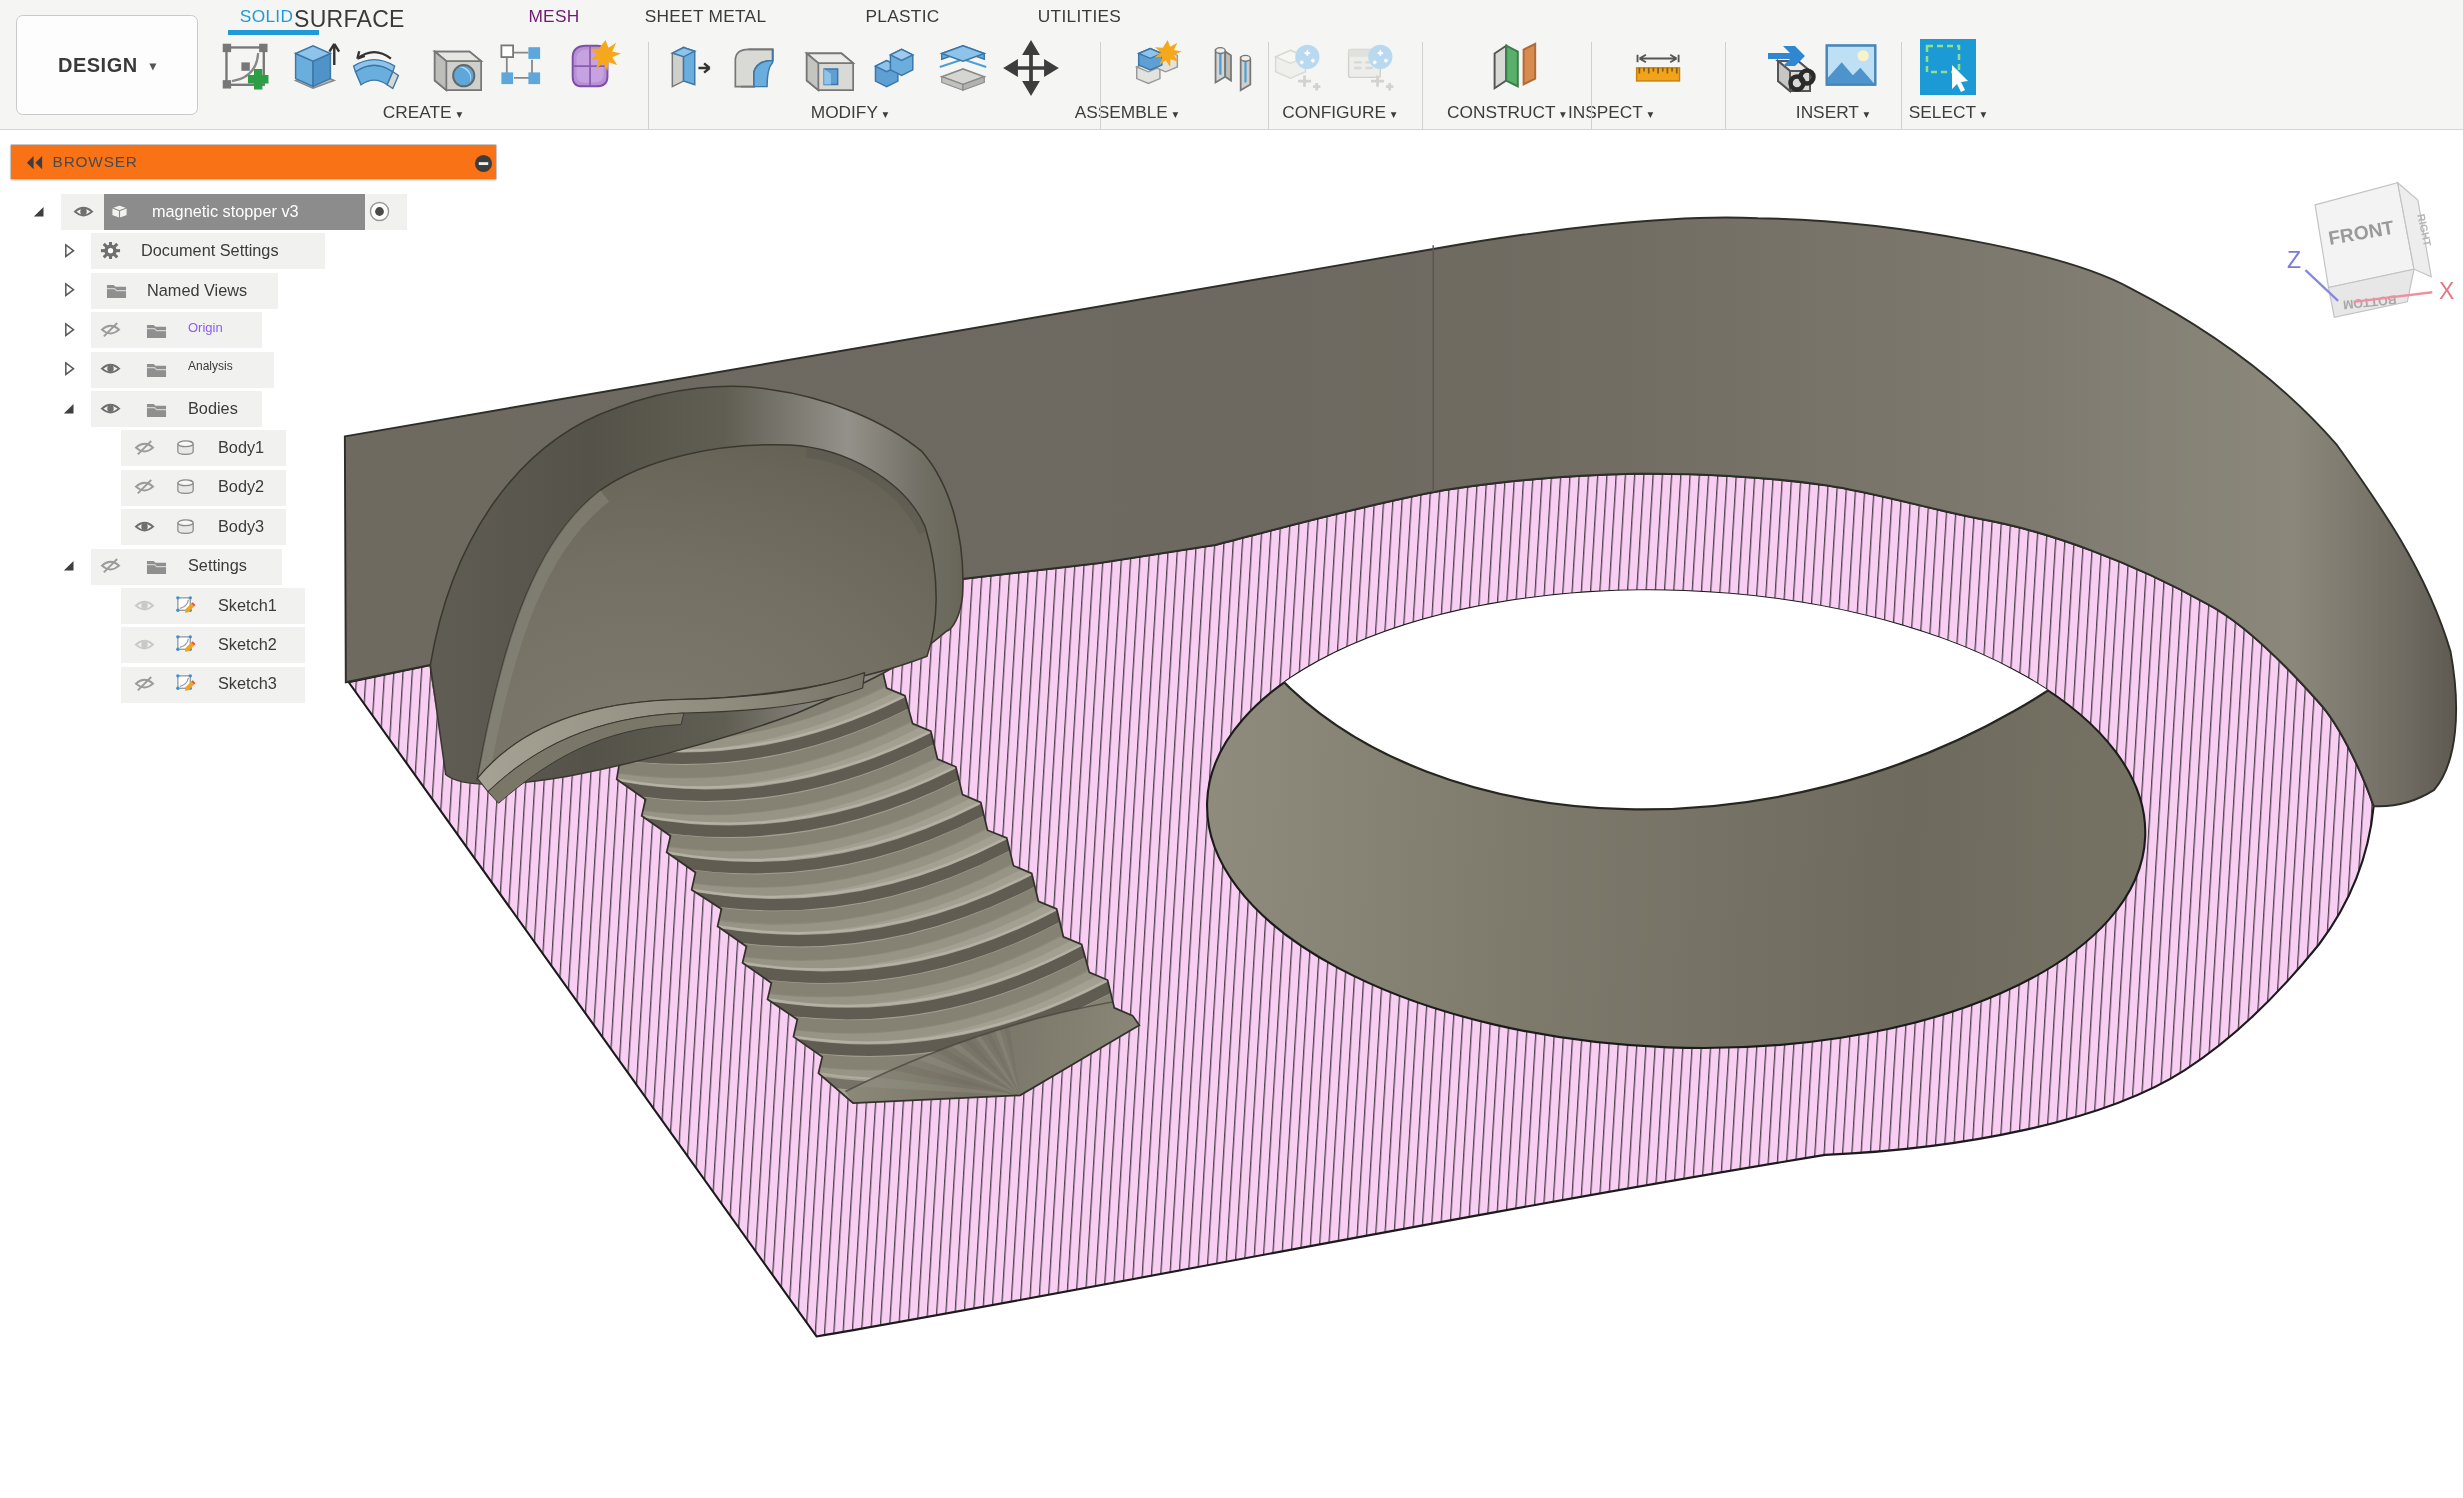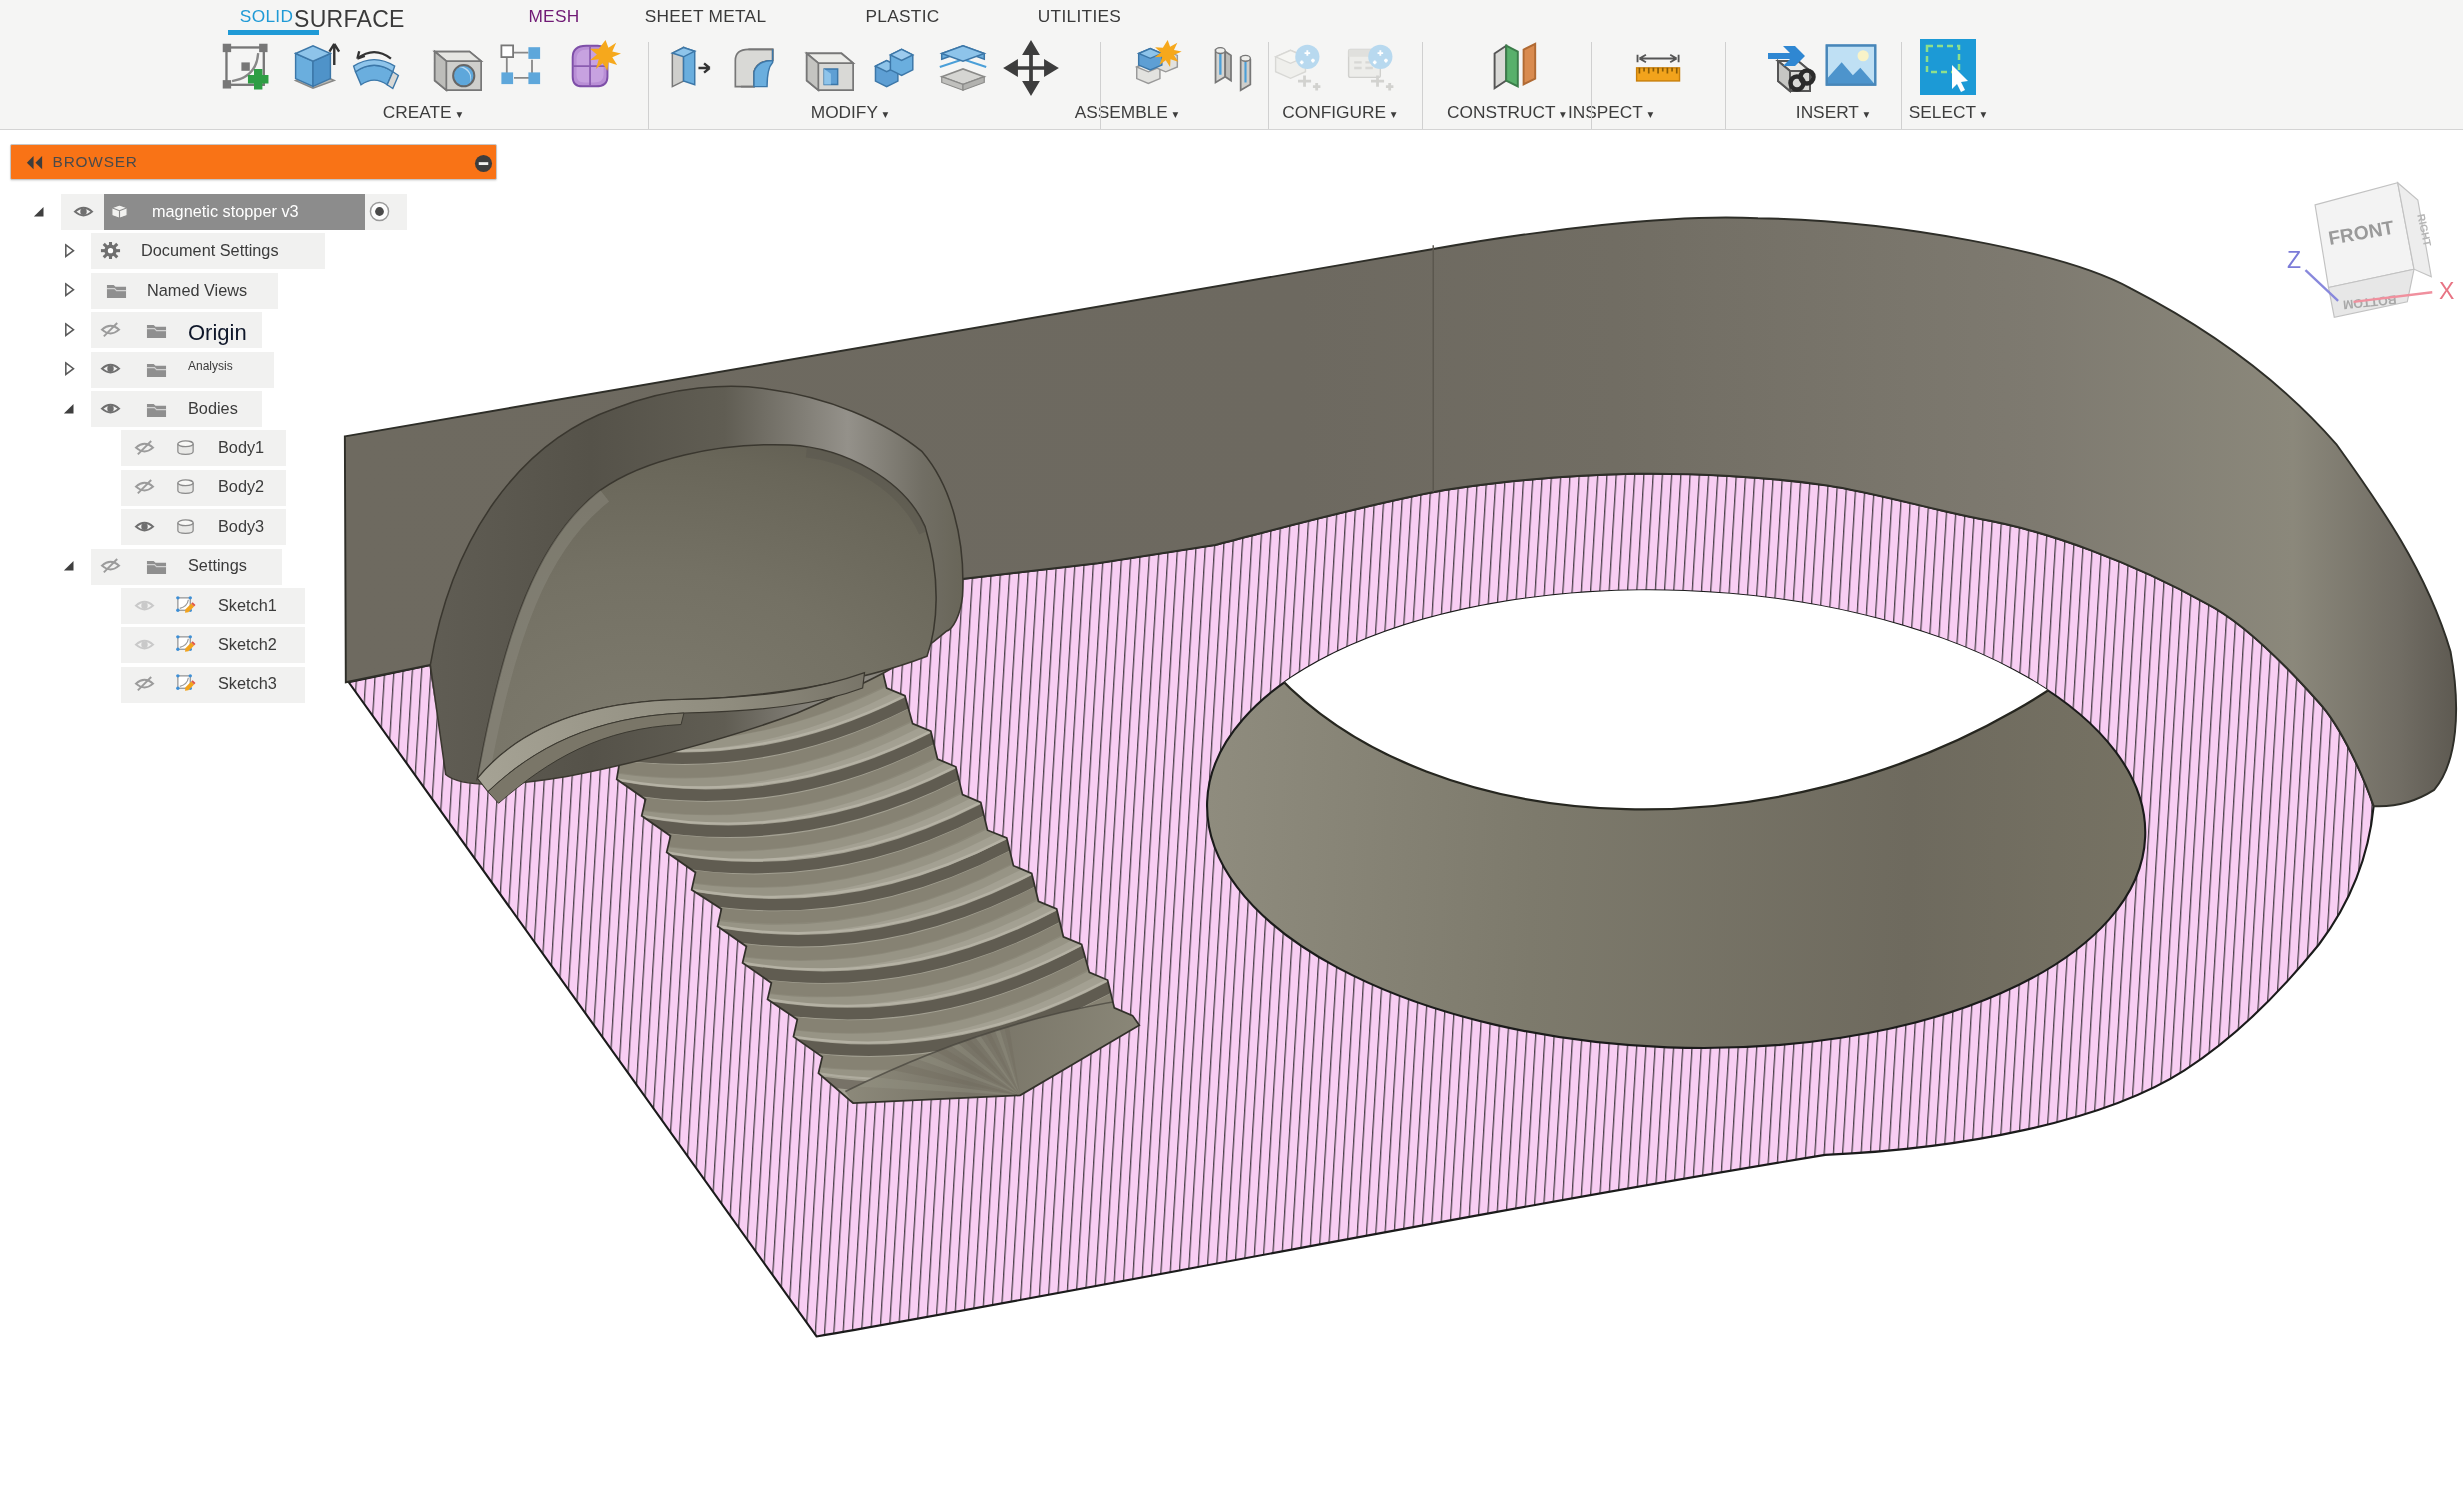--- a/index.html
+++ b/index.html
@@ -170,20 +170,21 @@
       <text x="2458" y="249" font-size="20" font-weight="bold" fill="#9a9a9a" text-anchor="middle" transform="rotate(-10 2458 242)">FRONT</text>
       <text x="2466" y="300" font-size="13" font-weight="bold" fill="#a8a8a8" text-anchor="middle" transform="rotate(174 2466 305)">BOTTOM</text>
       <text x="2520" y="240" font-size="11" font-weight="bold" fill="#b5b5b5" text-anchor="middle" transform="rotate(78 2520 240)">RIGHT</text>
       <path d="M 2434,313 L 2400,281" stroke="#8888dc" stroke-width="2.4"></path>
       <path d="M 2450,314 L 2532,304" stroke="#f0909e" stroke-width="2.4"></path>
       <text x="2388" y="279" font-size="24" fill="#7b7bd8" text-anchor="middle">Z</text>
       <text x="2547" y="311" font-size="24" fill="#e87484" text-anchor="middle">X</text>
     </g>
   </svg>
 <div style="position:absolute;left:0;top:0;width:2463px;height:130px;background:#f5f5f4;border-bottom:1px solid #d4d4d4">
+    <div style="position:absolute;left:16.3px;top:15.4px;width:182px;height:100px;background:#fdfdfd;border:1px solid #c9c9c9;border-radius:6.7px;display:flex;align-items:center;justify-content:center;font-size:20px;font-weight:bold;color:#3a3a3a;letter-spacing:0.5px">DESIGN&nbsp;&nbsp;<span style="font-size:12.5px;color:#555">▾</span></div>
     <div style="position:absolute;left:161px;top:5.8px;width:211px;text-align:center;font-size:17.3px;color:#1f9ad6;letter-spacing:0.3px">SOLID</div>
     <div style="position:absolute;left:294px;top:5.8px;width:211px;text-align:left;font-size:23px;color:#3a3a3a;letter-spacing:0.3px">SURFACE</div>
     <div style="position:absolute;left:445px;top:5.8px;width:218px;text-align:center;font-size:17.3px;color:#701a75;letter-spacing:0.3px">MESH</div>
     <div style="position:absolute;left:600px;top:5.8px;width:211px;text-align:center;font-size:17.3px;color:#3a3a3a;letter-spacing:0.3px">SHEET METAL</div>
     <div style="position:absolute;left:797px;top:5.8px;width:211px;text-align:center;font-size:17.3px;color:#3a3a3a;letter-spacing:0.3px">PLASTIC</div>
     <div style="position:absolute;left:974px;top:5.8px;width:211px;text-align:center;font-size:17.3px;color:#3a3a3a;letter-spacing:0.3px">UTILITIES</div>
     <div style="position:absolute;left:228px;top:30px;width:91px;height:4.8px;background:#1f9ad6"></div>
     <div style="position:absolute;left:331px;top:102px;width:183px;text-align:center;font-size:17.3px;color:#3d3d3d">CREATE <span style="font-size:11.5px">▾</span></div>
     <div style="position:absolute;left:758px;top:102px;width:183px;text-align:center;font-size:17.3px;color:#3d3d3d">MODIFY <span style="font-size:11.5px">▾</span></div>
     <div style="position:absolute;left:1035px;top:102px;width:183px;text-align:center;font-size:17.3px;color:#3d3d3d">ASSEMBLE <span style="font-size:11.5px">▾</span></div>
@@ -415,21 +416,21 @@
     <path d="M5 2 L13 8 L5 14 Z" fill="none" stroke="#5a5a5a" stroke-width="1.6"></path>
   </svg>
 <svg style="position:absolute;left:100px;top:321px" width="21" height="17.3" viewBox="0 0 22 18">
     <path d="M2 9 Q11 1 20 9 Q11 17 2 9 Z" fill="none" stroke="#9b9b9b" stroke-width="2"></path>
     <path d="M4 16 L18 2" stroke="#9b9b9b" stroke-width="2"></path>
   </svg>
 <svg style="position:absolute;left:146px;top:321px" width="21" height="17.3" viewBox="0 0 22 18">
     <path d="M1 4 L8 4 L10 6 L21 6 L21 18 L1 18 Z" fill="#8f8f8f"></path>
     <path d="M1 8 L9 8 L11 10 L21 10" stroke="#fff" stroke-width="1.2" fill="none" opacity="0.6"></path>
   </svg>
-<div style="position:absolute;left:188px;top:320px;font-size:22px;color:#0f172a">Origin</div>
+<div style="position:absolute;left:188px;top:320px;font-size:13px;color:#8b5cf6">Origin</div>
 <div style="position:absolute;left:91px;top:352px;width:183px;height:36px;background:#f1f1f0"></div>
 <svg style="position:absolute;left:61px;top:361px" width="15.4" height="15.4" viewBox="0 0 16 16">
     <path d="M5 2 L13 8 L5 14 Z" fill="none" stroke="#5a5a5a" stroke-width="1.6"></path>
   </svg>
 <svg style="position:absolute;left:100px;top:360px" width="21" height="17.3" viewBox="0 0 22 18">
     <path d="M2 9 Q11 1 20 9 Q11 17 2 9 Z" fill="none" stroke="#6f6f6f" stroke-width="2"></path>
     <circle cx="11" cy="9" r="3.4" fill="#6f6f6f"></circle>
   </svg>
 <svg style="position:absolute;left:146px;top:360px" width="21" height="17.3" viewBox="0 0 22 18">
     <path d="M1 4 L8 4 L10 6 L21 6 L21 18 L1 18 Z" fill="#8f8f8f"></path>

